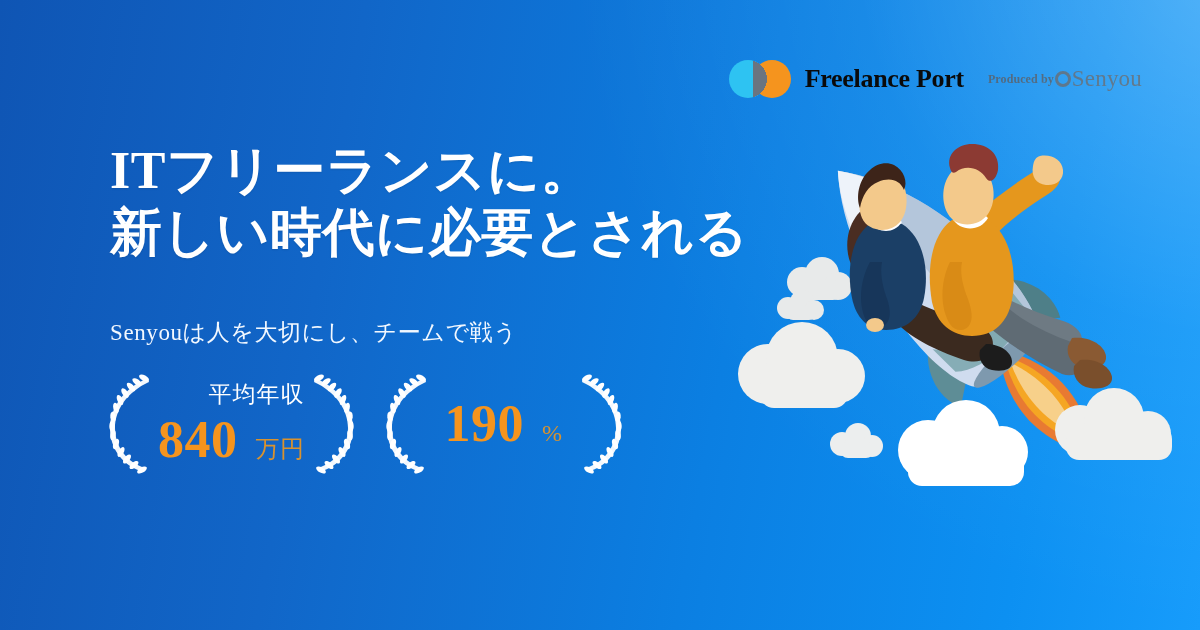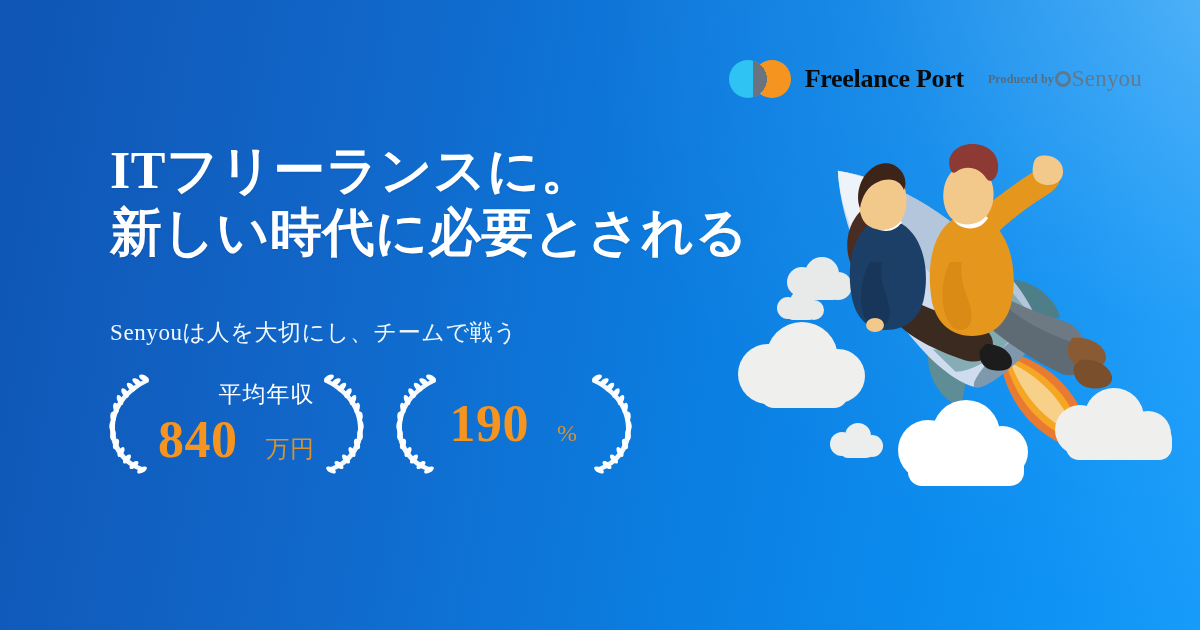--- a/index.html
+++ b/index.html
@@ -72,21 +72,21 @@
   .stats {
     position:absolute; left:104px; top:372px;
     display:flex; align-items:flex-start; gap:22px;
   }
   .stat { position:relative; display:flex; align-items:center; }
   .stat-inner { text-align:right; padding:0 6px; min-width:150px; }
   .stat-label {
     color:#ffffff; font-size:23px; letter-spacing:1px;
     line-height:1; margin-bottom:8px;
   }
-  .stat-value { display:flex; align-items:baseline; justify-content:center; gap:16px; }
+  .stat-value { display:flex; align-items:baseline; justify-content:center; gap:6px; }
   .stat-number {
     color:#f5941e; font-size:52px; font-weight:bold;
     line-height:1; letter-spacing:0.5px;
   }
   .stat-unit { color:#d8922f; font-size:24px; line-height:1; letter-spacing:0.5px;margin-left:12px; }
   .laurel { width:48px; height:104px; flex:none; }
   .laurel.right { transform:scaleX(-1); }
 
   
   .illo { position:absolute; right:20px; bottom:118px; width:430px; height:400px; }

